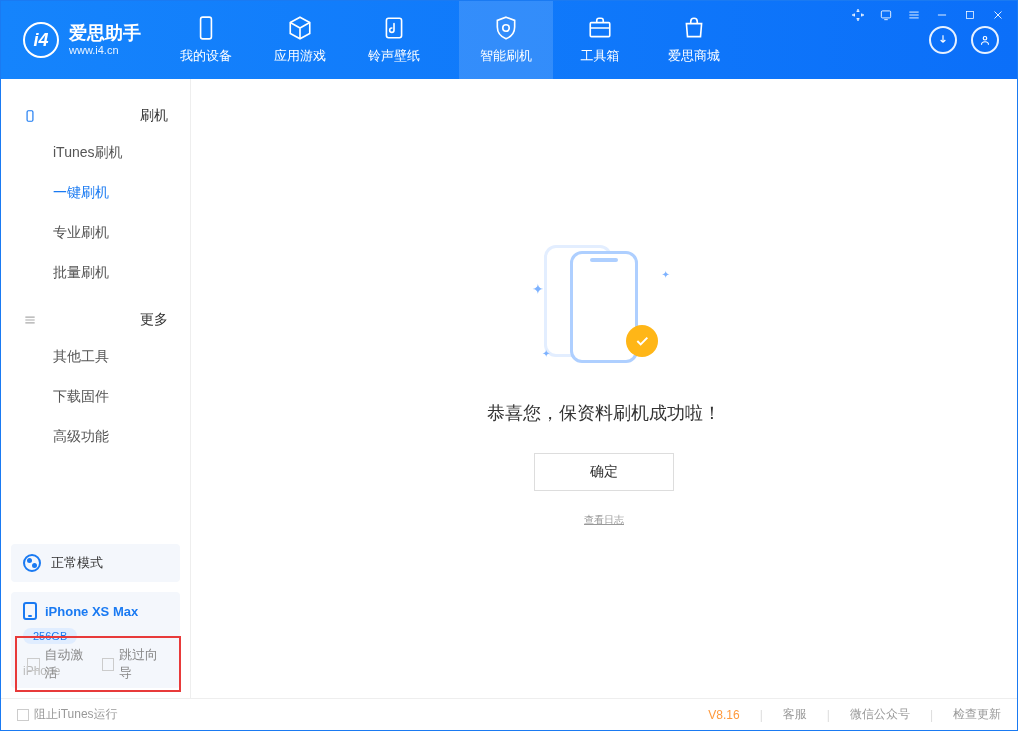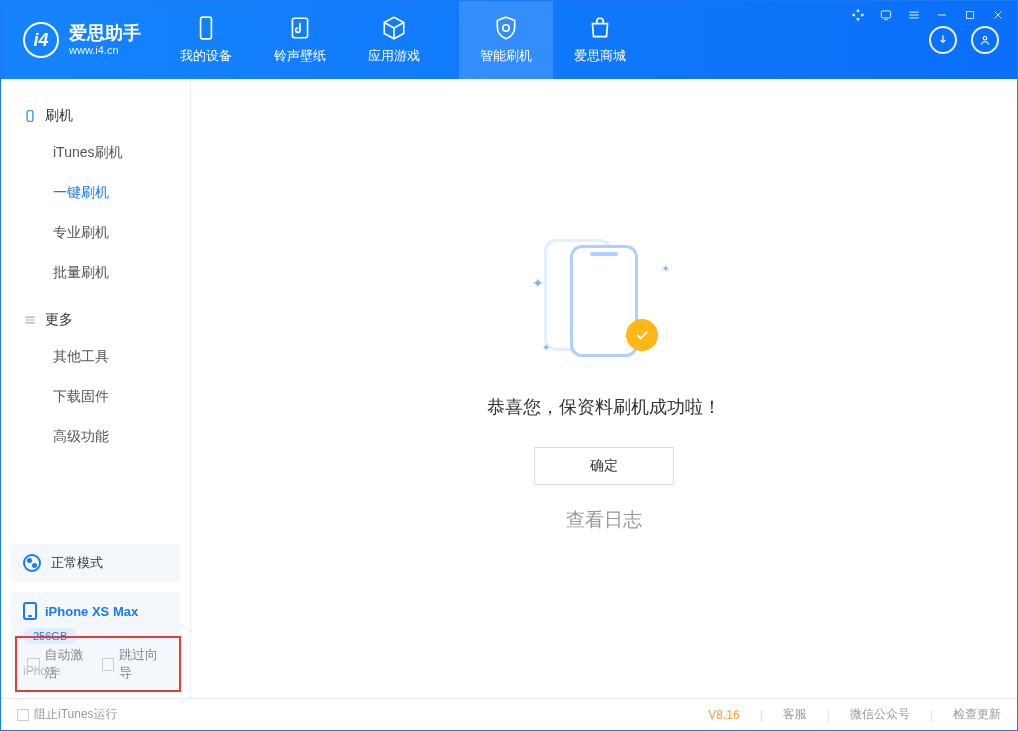--- a/index.html
+++ b/index.html
@@ -21,21 +21,21 @@
 .hr-btn { width: 28px; height: 28px; border: 2px solid rgba(255,255,255,0.9); border-radius: 50%; display: flex; align-items: center; justify-content: center; cursor: pointer; }
 .hr-btn svg { width: 14px; height: 14px; stroke: #fff; fill: none; stroke-width: 2; }
 .win-controls { position: absolute; top: 6px; right: 10px; display: flex; gap: 10px; align-items: center; }
 .wc { width: 18px; height: 16px; cursor: pointer; display: flex; align-items: center; justify-content: center; color: #fff; }
 .wc svg { stroke: #fff; fill: none; stroke-width: 1.5; }
 
 
 .body { display: flex; height: calc(100% - 78px - 32px); }
 .sidebar { width: 190px; border-right: 1px solid #eee; padding-top: 20px; display: flex; flex-direction: column; }
 .sb-section { margin-bottom: 10px; }
-.sb-head { display: flex; align-items: center; padding: 8px 22px; color: #333; font-size: 14px; gap: 8px; }
+.sb-head { display: flex; align-items: center; padding: 8px 22px; color: #333; font-size: 14px; gap: 8px; justify-content: space-between; }
 .sb-head svg { width: 14px; height: 14px; }
 .sb-item { padding: 11px 22px 11px 52px; font-size: 14px; color: #555; cursor: pointer; }
 .sb-item.active { color: #1a7af2; }
 
 .device-panel { margin-top: auto; padding: 0 10px 10px; }
 .dp-mode { background: #f4f7fc; border-radius: 4px; padding: 10px 12px; display: flex; align-items: center; gap: 10px; margin-bottom: 10px; font-size: 13px; color: #333; }
 .dp-mode-icon { width: 18px; height: 18px; border: 2px solid #1a7af2; border-radius: 50%; position: relative; }
 .dp-mode-icon::before, .dp-mode-icon::after { content: ''; position: absolute; width: 5px; height: 5px; background: #1a7af2; border-radius: 50%; }
 .dp-mode-icon::before { top: 2px; left: 2px; }
 .dp-mode-icon::after { bottom: 2px; right: 2px; }
@@ -51,21 +51,21 @@
 .illustration { position: relative; width: 140px; height: 120px; margin-bottom: 30px; }
 .phone { width: 68px; height: 112px; border: 3px solid #aecfff; border-radius: 12px; background: #fff; margin: 0 auto; position: relative; }
 .phone::before { content: ''; position: absolute; top: 4px; left: 50%; transform: translateX(-50%); width: 28px; height: 4px; background: #aecfff; border-radius: 2px; }
 .phone-shadow { position: absolute; left: 10px; top: -6px; width: 68px; height: 112px; border: 3px solid #e3eeff; border-radius: 12px; z-index: -1; }
 .check-badge { position: absolute; right: 16px; bottom: 14px; width: 32px; height: 32px; background: #ffb617; border-radius: 50%; display: flex; align-items: center; justify-content: center; }
 .check-badge svg { width: 16px; height: 16px; stroke: #fff; stroke-width: 3; fill: none; }
 .sparkle { position: absolute; color: #7db2ff; font-size: 14px; }
 .sp1 { left: -2px; top: 30px; } .sp2 { left: 8px; bottom: 12px; font-size: 10px; } .sp3 { right: 4px; top: 18px; font-size: 10px; }
 .success-text { font-size: 18px; color: #333; margin-bottom: 28px; }
 .ok-btn { border: 1px solid #ddd; background: #fff; padding: 9px 55px; font-size: 14px; color: #333; cursor: pointer; margin-bottom: 22px; }
-.log-link { color: #999; font-size: 19px; cursor: pointer; }
+.log-link { color: #999; font-size: 10px; text-decoration: underline; cursor: pointer; }
 
 
 .bottom-options { position: absolute; left: 14px; bottom: 38px; border: 2px solid #e83a3a; padding: 8px 10px; display: flex; gap: 7px; font-size: 13px; color: #888; align-items: center; width: 166px; }
 .chk { display: flex; align-items: center; gap: 5px; cursor: pointer; }
 .chk-box { width: 13px; height: 13px; border: 1px solid #ccc; }
 
 .footer { height: 32px; border-top: 1px solid #eee; display: flex; align-items: center; font-size: 12px; color: #999; padding: 8px 16px; position: absolute; bottom: 0; left: 0; right: 0; background: #fff; }
 .footer-left { display: flex; align-items: center; gap: 6px; }
 .footer-left .chk-box { width: 12px; height: 12px; }
 .footer-right { margin-left: auto; display: flex; align-items: center; gap: 10px; }
@@ -88,43 +88,52 @@
       <span class="tab-icon">
           <svg viewBox="0 0 24 24">
             <rect x="7" y="2" width="10" height="20" rx="2"></rect>
           </svg>
         </span>
       <span>我的设备</span>
     </div>
     <div class="tab">
       <span class="tab-icon">
           <svg viewBox="0 0 24 24">
+            <path d="M12 2L21 7v10l-9 5-9-5V7z"></path>
+            <path d="M3 7l9 5 9-5M12 12v10"></path>
+          </svg>
+        </span>
+      <span>应用游戏</span>
+    </div>
+    <div class="tab">
+      <span class="tab-icon">
+          <svg viewBox="0 0 24 24">
             <rect x="5" y="3" width="14" height="18" rx="2"></rect>
             <path d="M12 8v6a2 2 0 11-2-2" stroke-linecap="round"></path>
           </svg>
         </span>
       <span>铃声壁纸</span>
     </div>
-    <div class="tab">
-      <span class="tab-icon">
-          <svg viewBox="0 0 24 24">
-            <path d="M12 2L21 7v10l-9 5-9-5V7z"></path>
-            <path d="M3 7l9 5 9-5M12 12v10"></path>
-          </svg>
-        </span>
-      <span>应用游戏</span>
-    </div>
     <div class="tab active">
       <span class="tab-icon">
           <svg viewBox="0 0 24 24">
             <path d="M12 2l8 3v6c0 5-3.5 9-8 11-4.5-2-8-6-8-11V5z"></path>
             <path d="M9 12a3 3 0 106 0 3 3 0 00-6 0" stroke-linecap="round"></path>
           </svg>
         </span>
       <span>智能刷机</span>
+    </div>
+    <div class="tab">
+      <span class="tab-icon">
+          <svg viewBox="0 0 24 24">
+            <rect x="3" y="7" width="18" height="13" rx="1"></rect>
+            <path d="M9 7V5a2 2 0 012-2h2a2 2 0 012 2v2M3 12h18"></path>
+          </svg>
+        </span>
+      <span>工具箱</span>
     </div>
     <div class="tab">
       <span class="tab-icon">
           <svg viewBox="0 0 24 24">
             <path d="M5 8h14l-1 12H6z"></path>
             <path d="M9 8V6a3 3 0 016 0v2"></path>
           </svg>
         </span>
       <span>爱思商城</span>
     </div>

